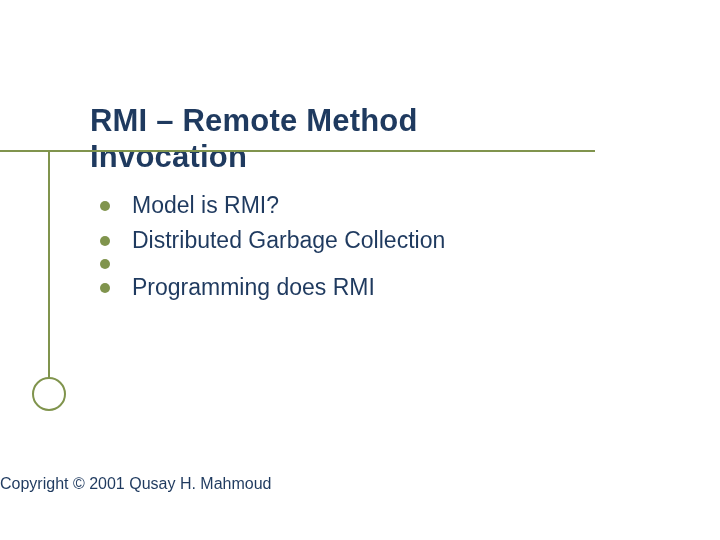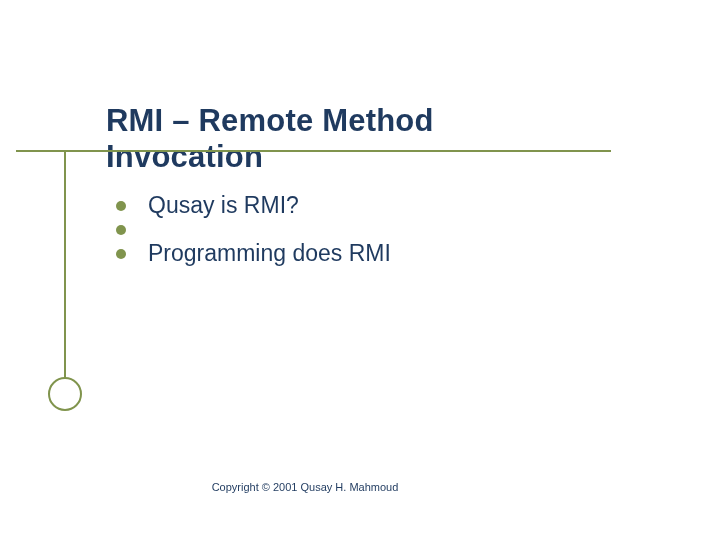--- a/index.html
+++ b/index.html
@@ -9,21 +9,20 @@
     height: 540px;
     background: #ffffff;
     font-family: Arial, Helvetica, sans-serif;
     overflow: hidden;
   }
   .slide {
     position: relative;
     width: 578px;
     height: 540px;
     box-sizing: border-box;
-    margin-left: 16px;
   }
   .title {
     position: absolute;
     top: 103px;
     left: 90px;
     right: 40px;
     font-size: 31px;
     font-weight: bold;
     color: #1f3a5f;
     letter-spacing: 0.2px;
@@ -74,39 +73,43 @@
     background: #80944d;
     border-radius: 50%;
     margin-right: 22px;
     flex-shrink: 0;
   }
   .footer {
     position: absolute;
     bottom: 47px;
     left: 0;
     right: 0;
-    text-align: center;
-    font-size: 11px;
+    text-align: left;
+    font-size: 16px;
     color: #1f3a5f;
   }
 </style>
 </head>
 <body>
 
 <div class="slide">
 
   <div class="title">RMI – Remote Method Invocation</div>
   <div class="title-underline"></div>
   <div class="accent-connector"></div>
   <div class="accent-circle"></div>
 
   <div class="bullets">
     <div class="bullet-item">
       <span class="bullet-dot"></span>
-      <span>Qusay is RMI?</span>
+      <span>Model is RMI?</span>
+    </div>
+    <div class="bullet-item">
+      <span class="bullet-dot"></span>
+      <span>Distributed Garbage Collection</span>
     </div>
     <div class="bullet-item">
       <span class="bullet-dot"></span>
     </div>
     <div class="bullet-item">
       <span class="bullet-dot"></span>
       <span>Programming does RMI</span>
     </div>
   </div>
 

